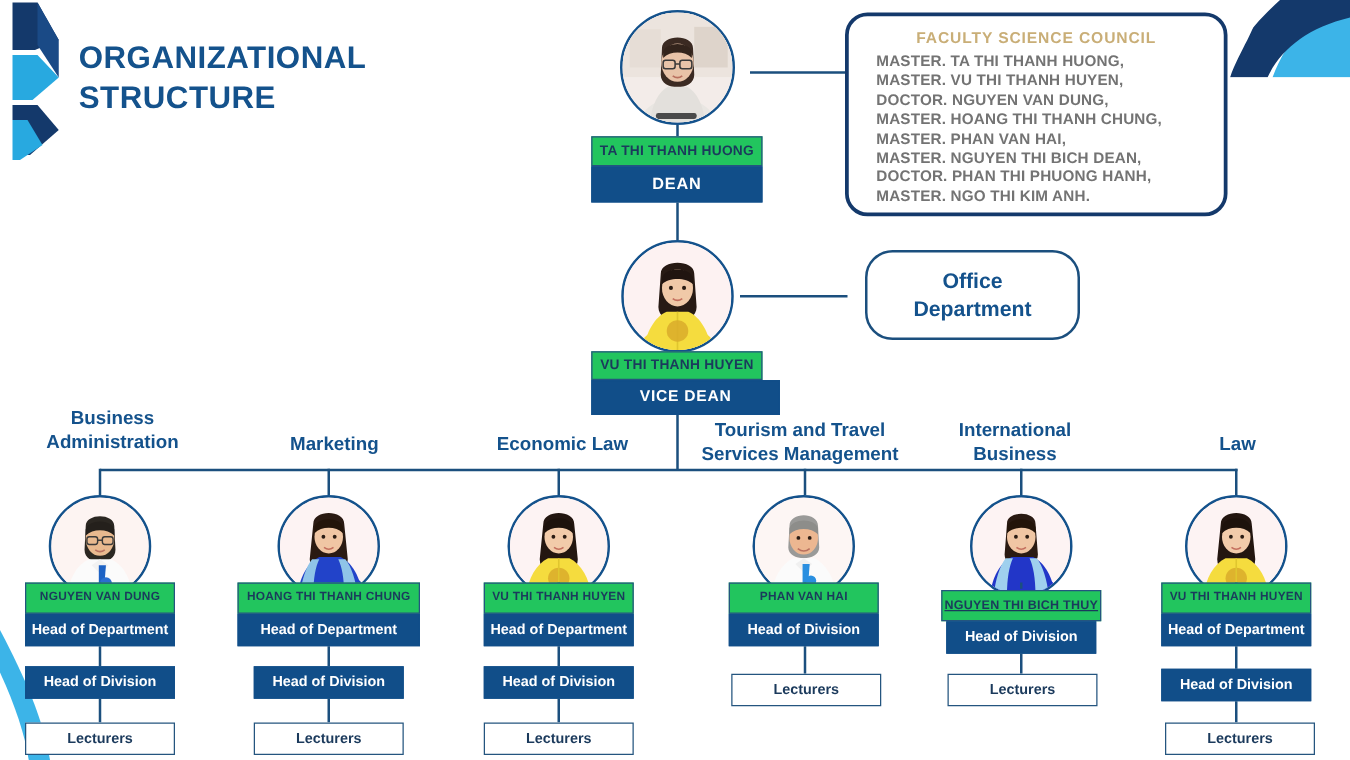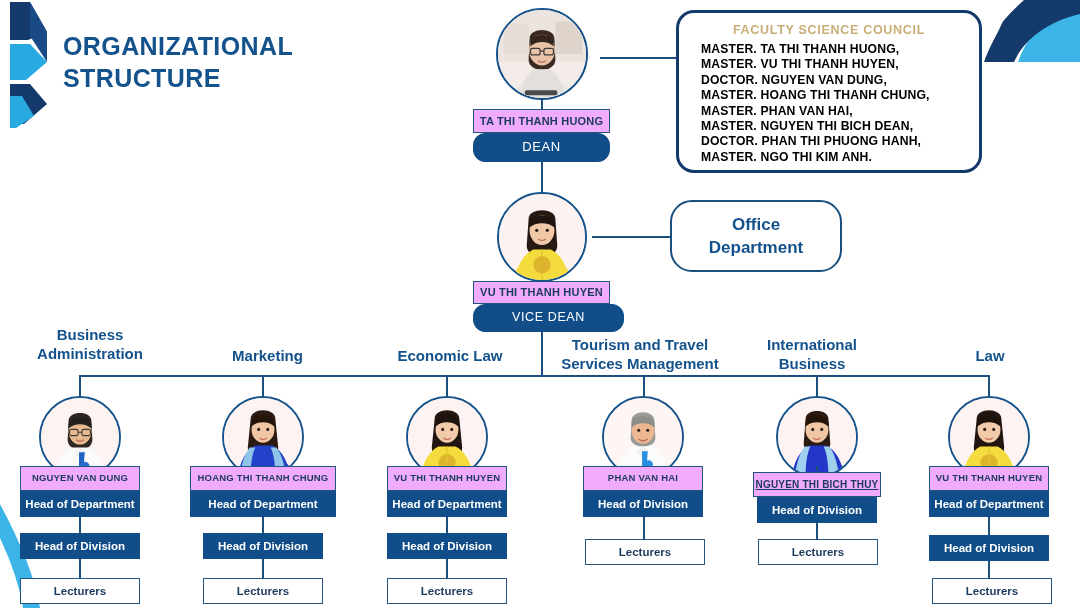--- a/index.html
+++ b/index.html
@@ -70,33 +70,33 @@
   .nbox, .rbox {
     position: absolute;
     box-sizing: border-box;
     display: flex;
     align-items: center;
     justify-content: center;
     text-align: center;
     line-height: 1.1;
   }
   .nbox {
-    background: #f0abfc;
+    background: #22c55e;
     border: 1.5px solid #24557f;
     color: #1b3a5c;
     font-weight: bold;
     letter-spacing: 0.2px;
   }
   .rbox {
     background: #114E89;
     border: 1.5px solid #114E89;
     color: #ffffff;
     font-weight: bold;
   }
-  .rbox.light { font-weight: normal; letter-spacing: 0.6px; border-radius: 12px; }
+  .rbox.light { font-weight: bold; letter-spacing: 0.6px; }
   .plain {
     position: absolute;
     box-sizing: border-box;
     display: flex;
     align-items: center;
     justify-content: center;
     background: #ffffff;
     border: 1.5px solid #24557f;
     color: #1b3a5c;
     font-weight: bold;
@@ -119,21 +119,21 @@
   .council-title {
     color: #C9AE77;
     font-size: 12.5px;
     font-weight: bold;
     letter-spacing: 0.7px;
     text-align: center;
     margin-top: 10px;
   }
   .council-list {
     margin: 5px 0 0 22px;
-    color: #000000;
+    color: #737373;
     font-size: 12.2px;
     font-weight: bold;
     letter-spacing: 0.15px;
     line-height: 15.4px;
   }
 
   
   .office {
     position: absolute;
     box-sizing: border-box;
@@ -249,21 +249,21 @@
       <circle cx="50.5" cy="38" r="1.7" fill="#2a1c14"></circle>
       <path d="M 41 47 Q 45 50 49 47" stroke="#c4705f" stroke-width="1.4" fill="none"></path>
       <path d="M 36 58 C 26 62 18 76 17 90 L 73 90 C 72 76 64 62 54 58 Z" fill="#f5dc3e"></path>
       <path d="M 45 58 L 45 90" stroke="#e0c62e" stroke-width="1.4"></path>
       <circle cx="45" cy="74" r="9" fill="#d9ab2a" opacity="0.85"></circle>
     </svg>
   </div>
 
   <div class="ln" style="left:592px; top:236px; width:86px; height:2px;"></div>
 
-  <div class="office" style="left:670px; top:200px; width:172px; height:72px;">
+  <div class="office" style="left:692px; top:200px; width:172px; height:72px;">
     <div>
       <div>Office</div>
       <div>Department</div>
     </div>
   </div>
 
   <div class="ln" style="left:541px; top:282px; width:2px; height:5px;"></div>
 
   <div class="nbox" style="left:473px; top:281px; width:137px; height:23px; font-size:11px;">VU THI THANH HUYEN</div>
   <div class="rbox light" style="left:473px; top:304px; width:151px; height:28px; font-size:12.5px;">VICE DEAN</div>

